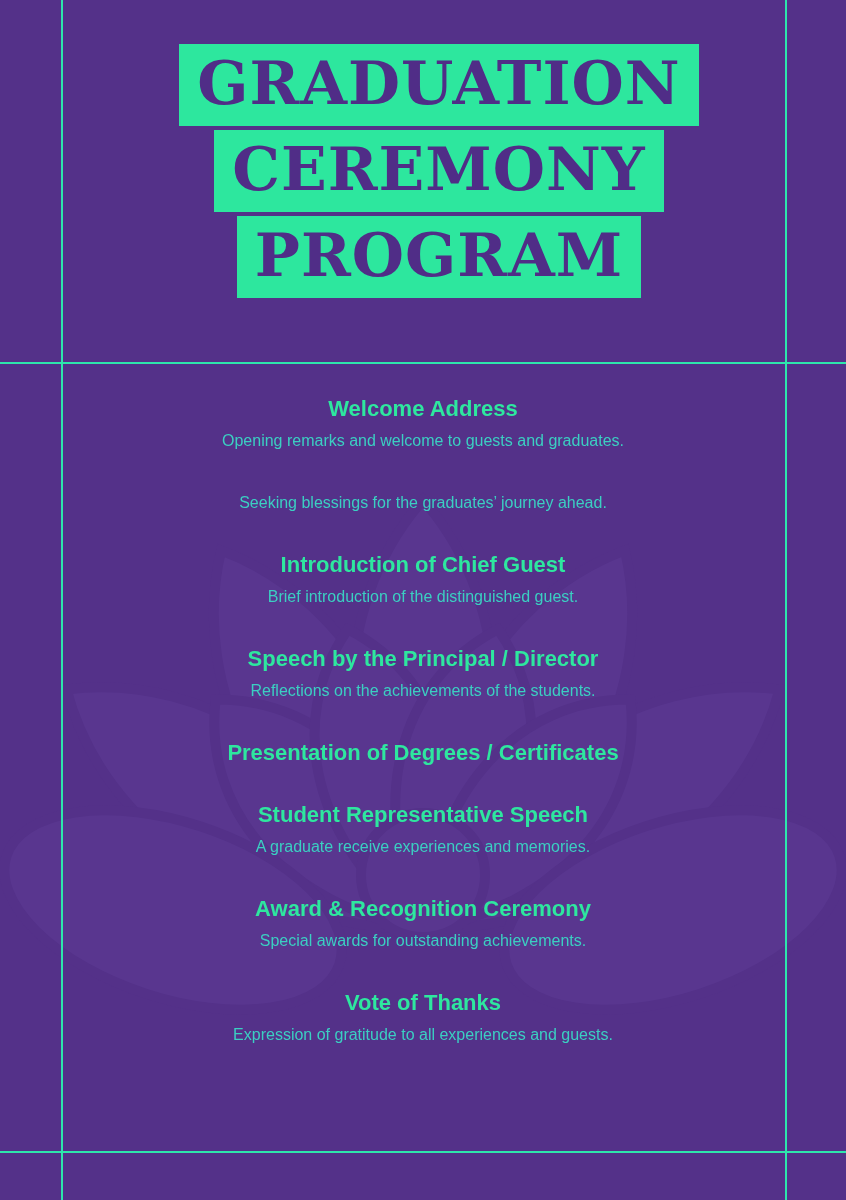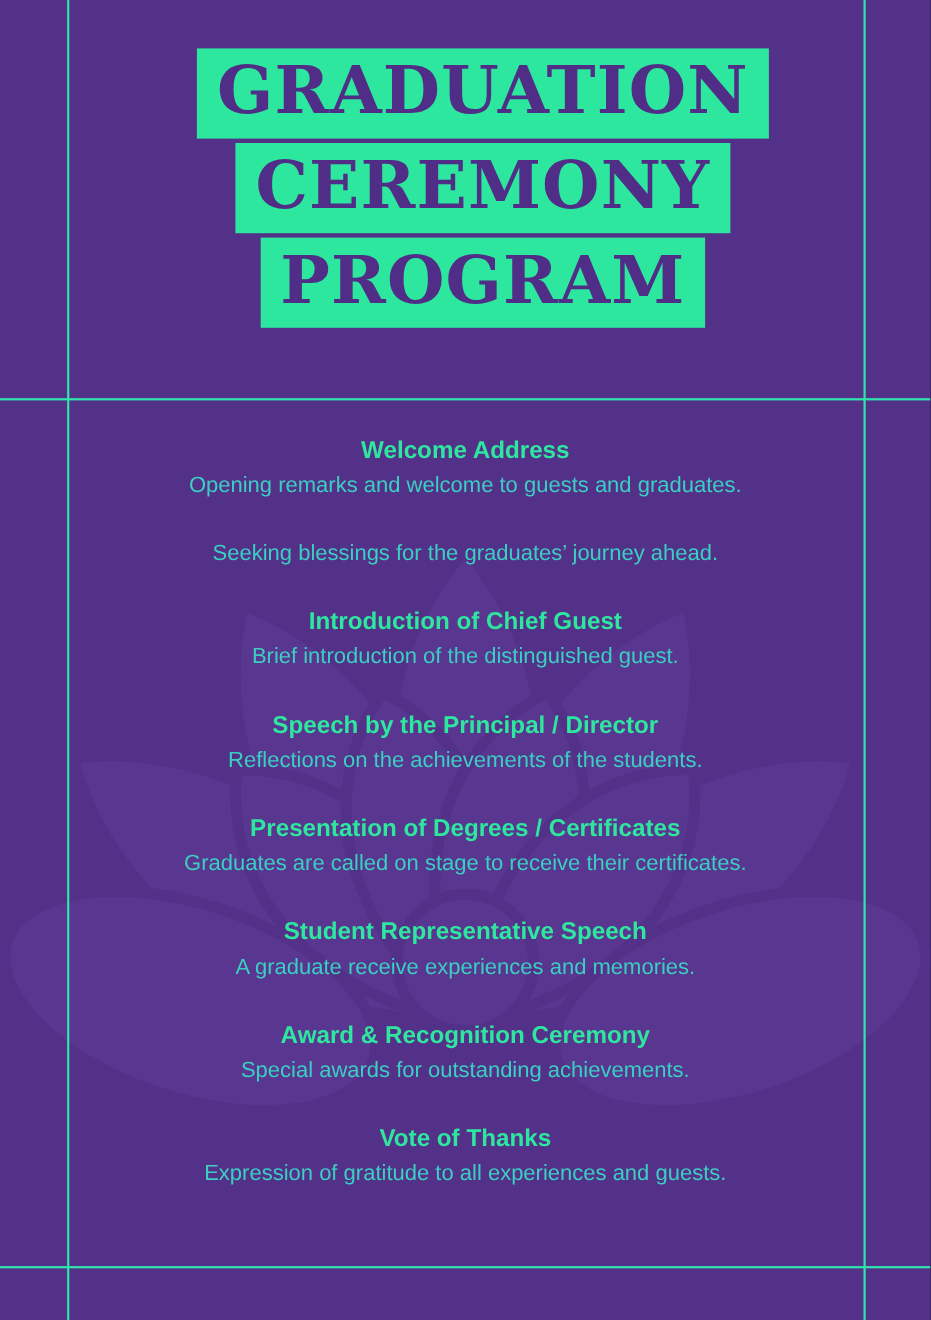--- a/index.html
+++ b/index.html
@@ -76,21 +76,21 @@
   .section { margin-bottom: 32px; }
   .section-heading {
     color: #2ee79f;
     font-size: 22px;
     font-weight: bold;
     line-height: 30px;
     margin: 0 0 2px 0;
   }
   .section-desc {
     color: #3bcfc2;
-    font-size: 20px;
+    font-size: 16px;
     font-weight: normal;
     line-height: 30px;
     margin: 0;
   }
 </style>
 </head>
 <body>
 
 <div class="canvas">
 
@@ -146,21 +146,20 @@
       <div class="section-desc">Brief introduction of the distinguished guest.</div>
     </div>
 
     <div class="section">
       <div class="section-heading">Speech by the Principal / Director</div>
       <div class="section-desc">Reflections on the achievements of the students.</div>
     </div>
 
     <div class="section">
       <div class="section-heading">Presentation of Degrees / Certificates</div>
-      <div class="section-desc">Graduates are called on stage to receive their certificates.</div>
     </div>
 
     <div class="section">
       <div class="section-heading">Student Representative Speech</div>
       <div class="section-desc">A graduate receive experiences and memories.</div>
     </div>
 
     <div class="section">
       <div class="section-heading">Award &amp; Recognition Ceremony</div>
       <div class="section-desc">Special awards for outstanding achievements.</div>

